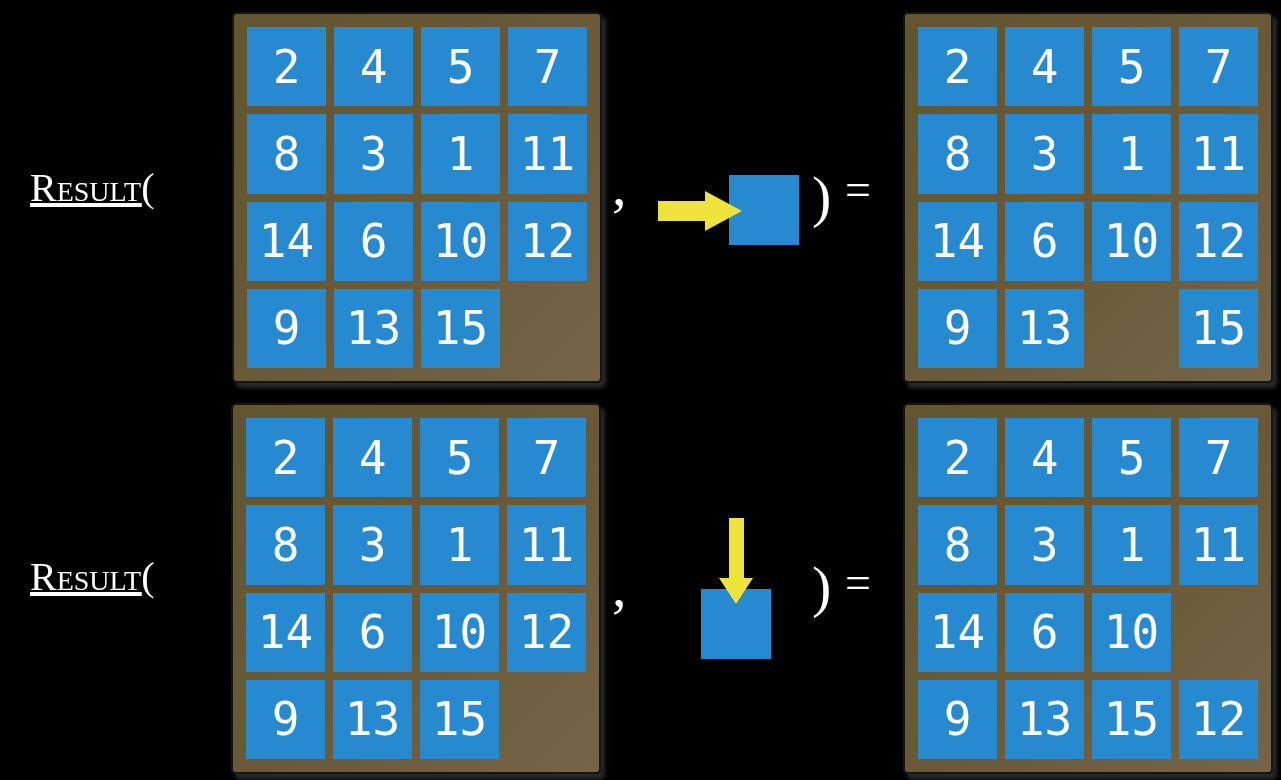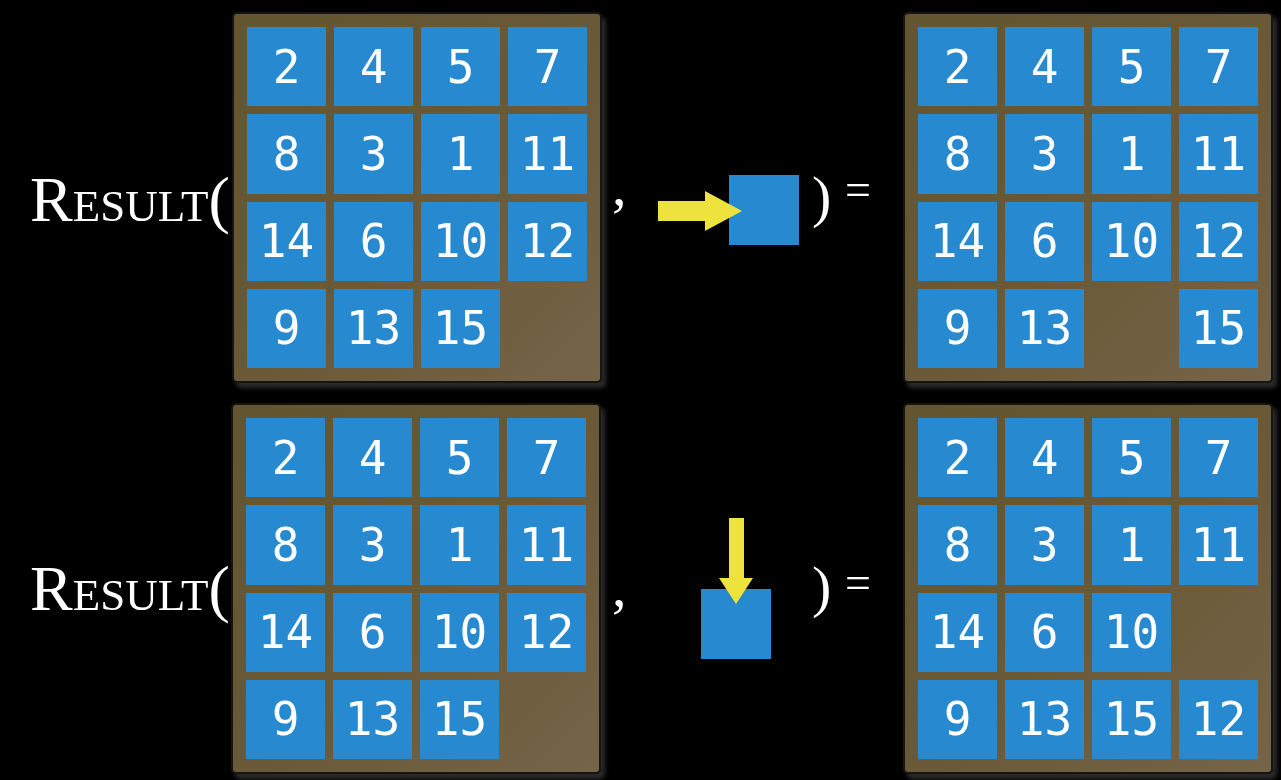--- a/index.html
+++ b/index.html
@@ -15,23 +15,24 @@
     background:var(--background);
     overflow:hidden;
     font-family:"Liberation Serif", serif;
   }
   .figure{position:relative;width:1281px;height:780px;}
 
   
   .eq-label{
     position:absolute;left:30px;
     color:var(--text-white);
-    font-size:64px;line-height:1;
+    font-size:40px;line-height:1;
     font-variant:small-caps;
     white-space:nowrap;
+    text-decoration:underline;
   }
   .eq-label .op{font-variant:normal;}
 
   
   .sym{
     position:absolute;
     color:var(--text-white);
     font-size:58px;line-height:1;
   }
   .sym.eq{font-size:46px;}

